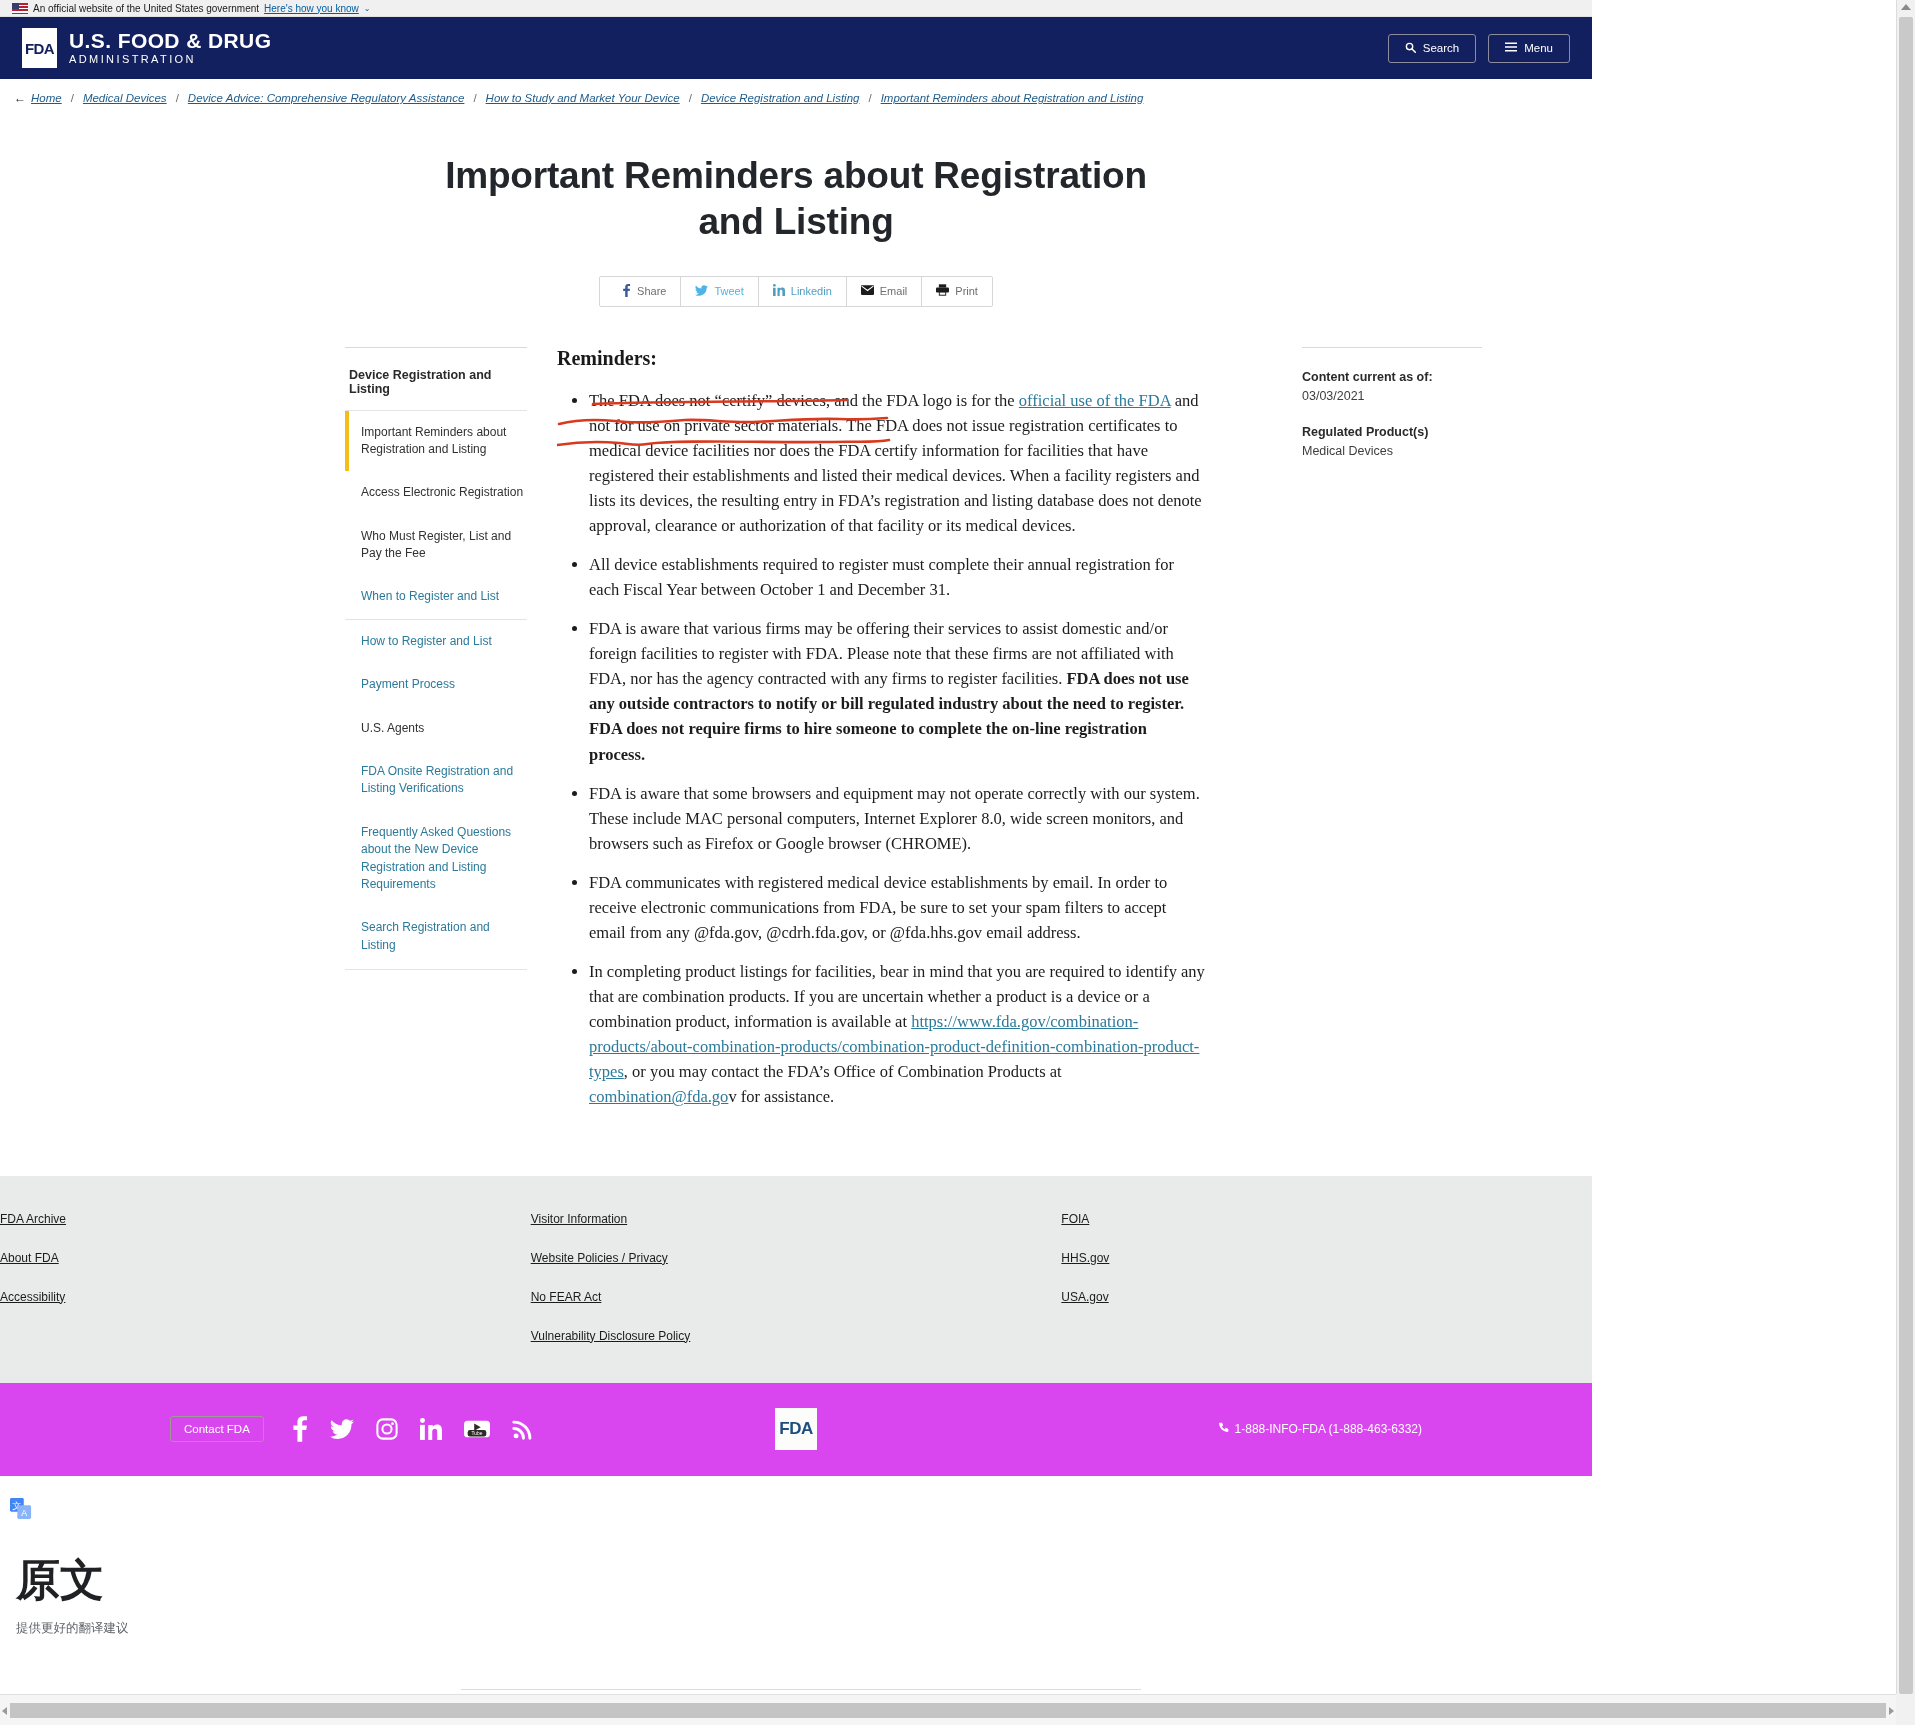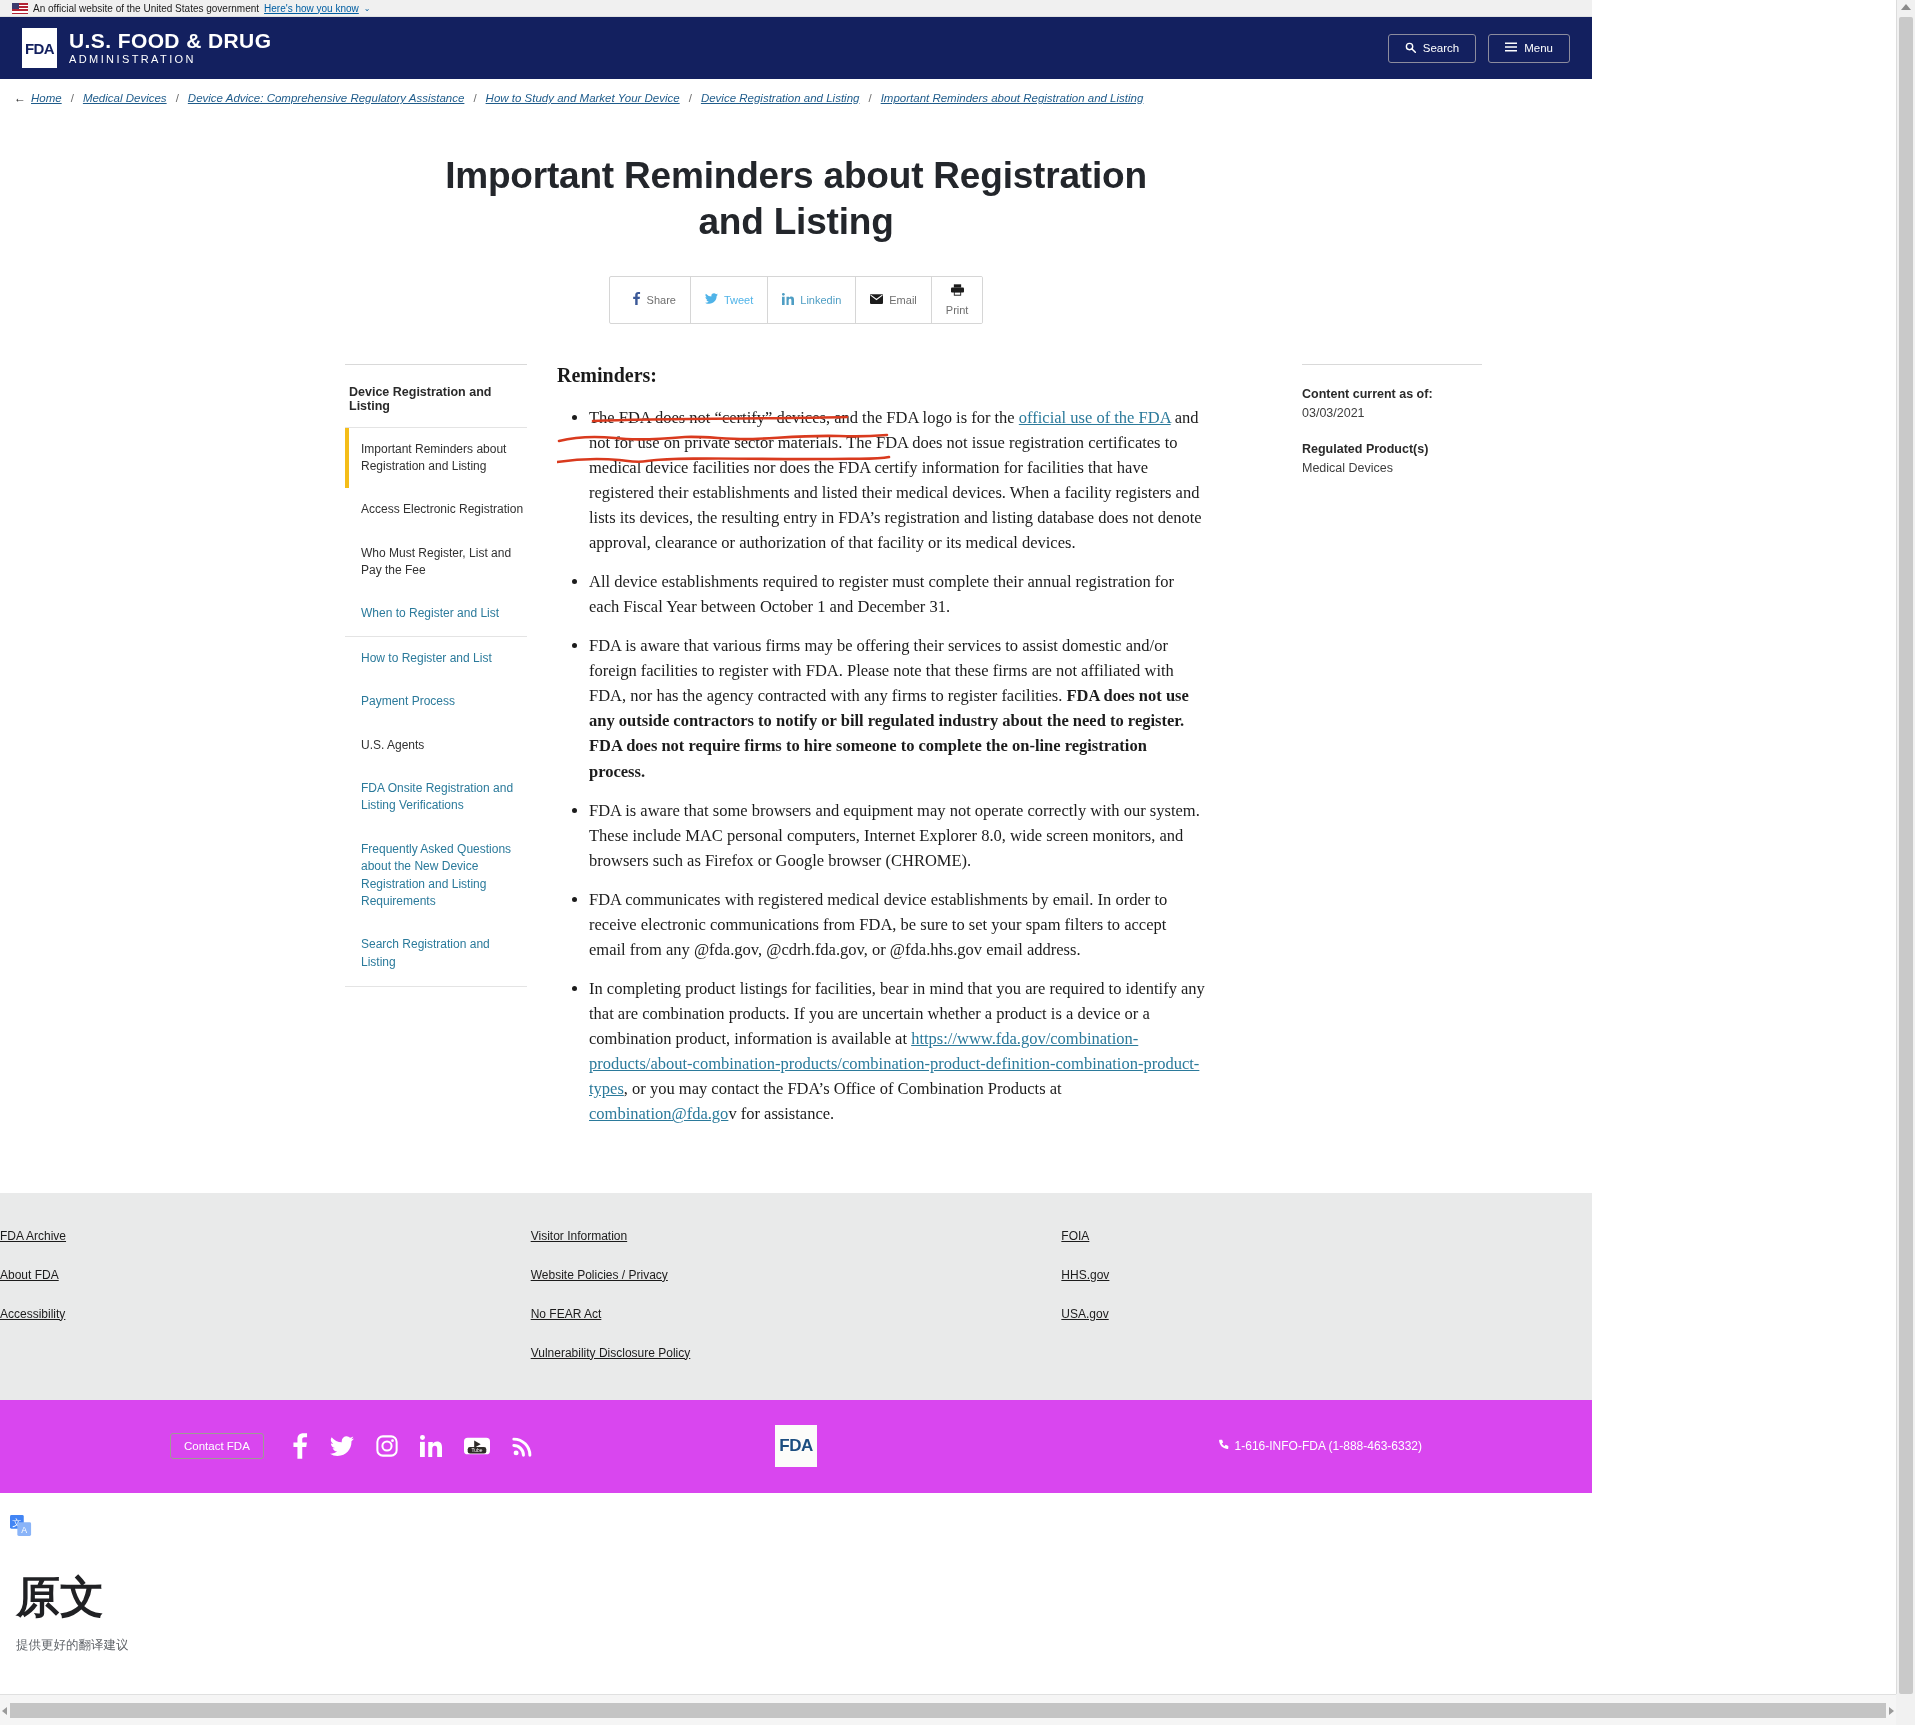--- a/index.html
+++ b/index.html
@@ -89,21 +89,21 @@
   
   .share-bar {
     display:flex; justify-content:center; margin-top:30px;
   }
   .share-inner { display:flex; border:1px solid #d6d6d6; border-radius:2px; overflow:hidden;padding-left:8px; }
   .share-btn {
     display:flex; align-items:center; gap:6px; padding:7px 14px;
     font-size:11px; color:#6f6f6f; border-right:1px solid #d6d6d6; cursor:pointer;
     background:#fff;
   }
-  .share-btn:last-child { border-right:none;flex-direction:column; }
+  .share-btn:last-child { border-right:none; }
   .share-btn.tw { color:#4fb3e8; }
   .share-btn.li { color:#4f9ec4; }
 
   
   .body-cols { display:flex; padding:40px 0 0; }
   .col-left { width:182px; margin-left:345px; }
   .col-main { width:650px; margin-left:30px; }
   .col-right { width:180px; margin-left:95px; }
 
   .nav-head {
@@ -419,21 +419,21 @@
           </svg>
       </span>
     </div>
     <div class="footer-logo">FDA</div>
     <div class="phone">
       <span>
         <svg width="11" height="11" viewBox="0 0 16 16">
             <path d="M3 1h3l1.5 4-2 1.5a11 11 0 0 0 4 4L11 8.5 15 10v3c0 1-.8 1.6-1.8 1.4C6.8 13.4 2.6 9.2 1.6 2.8 1.4 1.8 2 1 3 1z" fill="#fff"></path>
           </svg>
       </span>
-      <span>1-616-INFO-FDA (1-888-463-6332)</span>
+      <span>1-888-INFO-FDA (1-888-463-6332)</span>
     </div>
   </div>
 
   <div class="gt-panel">
     <div class="gt-icon">
       <svg width="22" height="22" viewBox="0 0 24 24">
         <rect x="0" y="0" width="15" height="15" rx="1.6" fill="#4285f4"></rect>
         <text x="7.4" y="11.6" font-size="10" fill="#fff" text-anchor="middle" font-family="Liberation Sans">文</text>
         <rect x="8" y="8" width="15" height="15" rx="1.6" fill="#8ab4f8"></rect>
         <text x="15.6" y="19.6" font-size="9.6" fill="#fff" text-anchor="middle" font-family="Liberation Sans">A</text>

